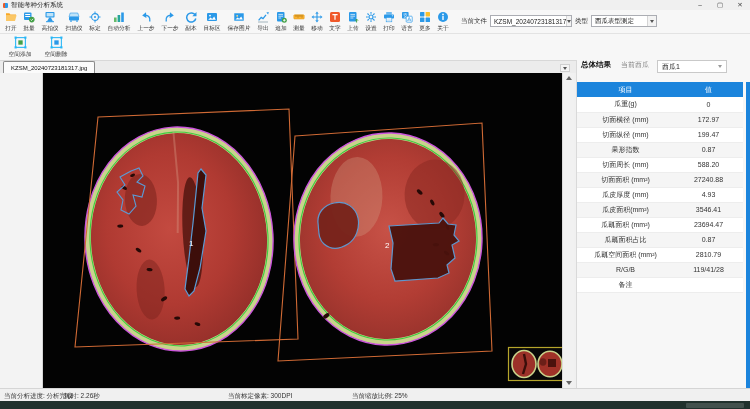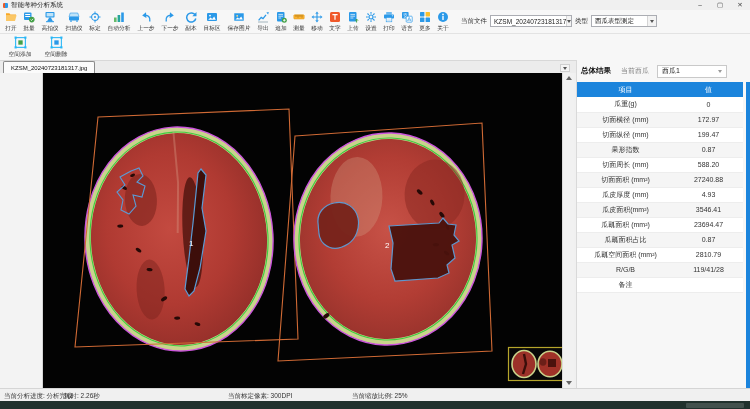--- a/index.html
+++ b/index.html
@@ -44,21 +44,21 @@
   .viewer { flex:1; display:flex; }
   .gutter { width:43px; background:#f3f3f3; border-right:1px solid #d6d6d6; }
   .canvas { width:519px; height:315px; background:#030303; position:relative; }
   .canvas svg { display:block; }
   .vscroll { width:12px; background:#f1f1f1; border-left:1px solid #dcdcdc; position:relative; }
   .vs-up { position:absolute; top:3px; left:3px; width:0; height:0; border-left:3px solid transparent; border-right:3px solid transparent; border-bottom:4px solid #666; }
   .vs-dn { position:absolute; bottom:3px; left:3px; width:0; height:0; border-left:3px solid transparent; border-right:3px solid transparent; border-top:4px solid #666; }
 
   
   .panel { width:174px; background:#f7f7f7; border-left:1px solid #d9d9d9; position:relative; display:flex; flex-direction:column; }
-  .panelhead { height:22px; display:flex; align-items:center; padding:0 4px; }
+  .panelhead { height:22px; display:flex; align-items:flex-start; padding:0 4px; }
   .ptitle { font-size:7.5px; font-weight:bold; color:#111; white-space:nowrap; }
   .psub { font-size:7px; color:#8a8a8a; margin-left:10px; white-space:nowrap; }
   .pcombo { width:70px; height:13px; margin-left:8px; background:#fff; border:1px solid #c9c9c9; display:flex; align-items:center; font-size:7px; color:#222; padding:0 4px; }
   .pcombo .tri-down { margin-left:auto; border-top-color:#9a9a9a; }
   table.results { width:166px; border-collapse:collapse; table-layout:fixed; }
   table.results th { background:#1b84dc; color:#fff; font-size:7px; font-weight:normal; height:15px; }
   table.results td { font-size:7px; color:#333; height:15px; text-align:center; border-bottom:1px solid #ededed; overflow:hidden; white-space:nowrap; }
   table.results tr:nth-child(even) td { background:#f5f5f5; }
   table.results tr:nth-child(odd) td { background:#ffffff; }
   .col-item { width:97px; }

